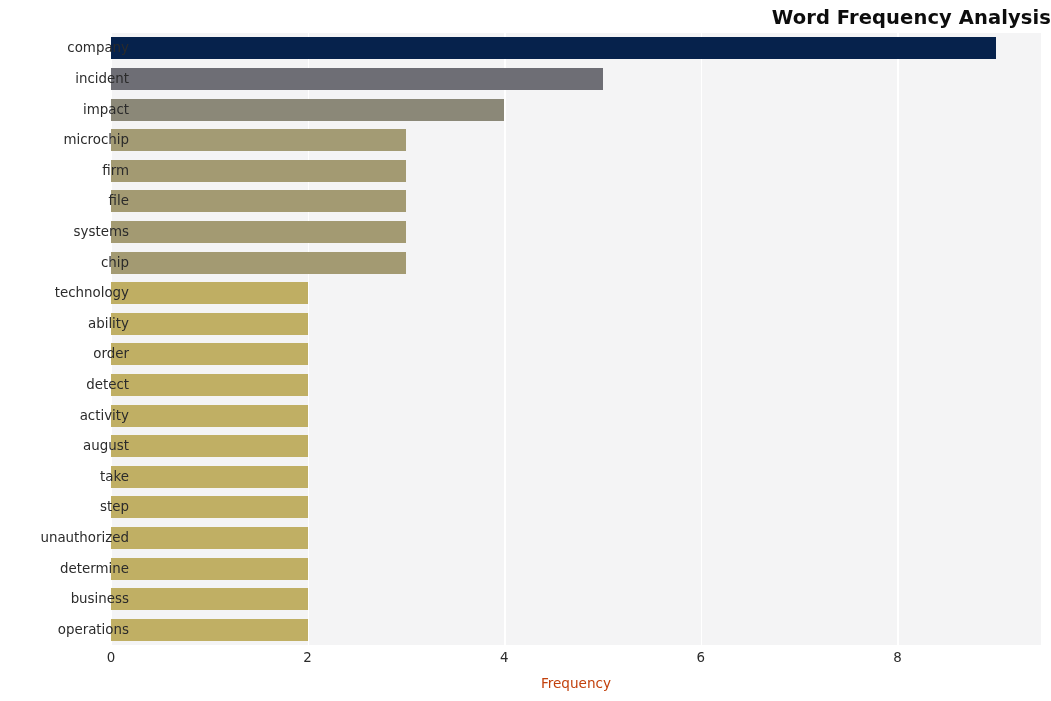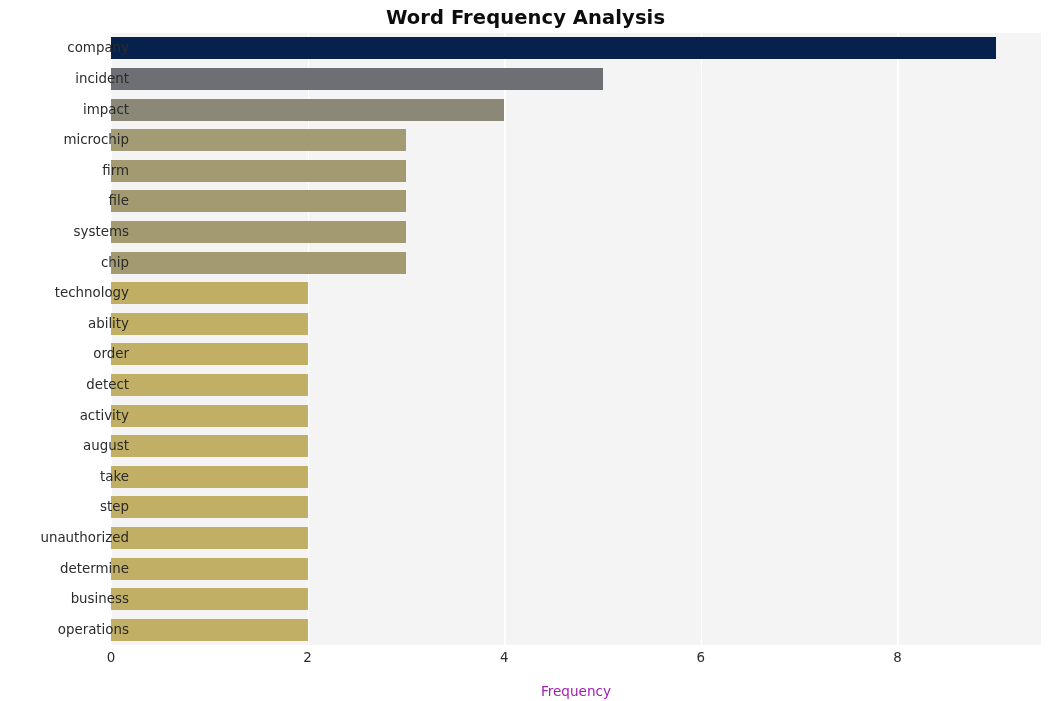--- a/index.html
+++ b/index.html
@@ -19,21 +19,21 @@
     left: 0; top: 0;
     width: 1051px;
     height: 701px;
     background: #ffffff;
   }
   #chart-title {
     position: absolute;
     left: 0;
     top: 6px;
     width: 1051px;
-    text-align: center;
+    text-align: right;
     font-size: 19.5px;
     font-weight: bold;
     color: #0d0d0d;
     letter-spacing: 0.1px;
     font-family: "DejaVu Sans", "Liberation Sans", sans-serif;
   }
   
   #plot-area {
     position: absolute;
     left: 111px;
@@ -91,23 +91,22 @@
     text-align: center;
     font-family: "DejaVu Sans", "Liberation Sans", sans-serif;
   }
   #xaxis-title {
     position: absolute;
     left: 111px;
     top: 675px;
     width: 930px;
     text-align: center;
     font-size: 13.6px;
-    color: #a21caf;
+    color: #c2410c;
     font-family: "DejaVu Sans", "Liberation Sans", sans-serif;
-    margin-top: 8px;
   }
 </style>
 </head>
 <body>
 
 <div id="figure" style="background: rgb(255, 255, 255);">
 
   <div id="chart-title">Word Frequency Analysis</div>
 
   <div id="plot-area" style="background: rgb(244, 244, 245);">

